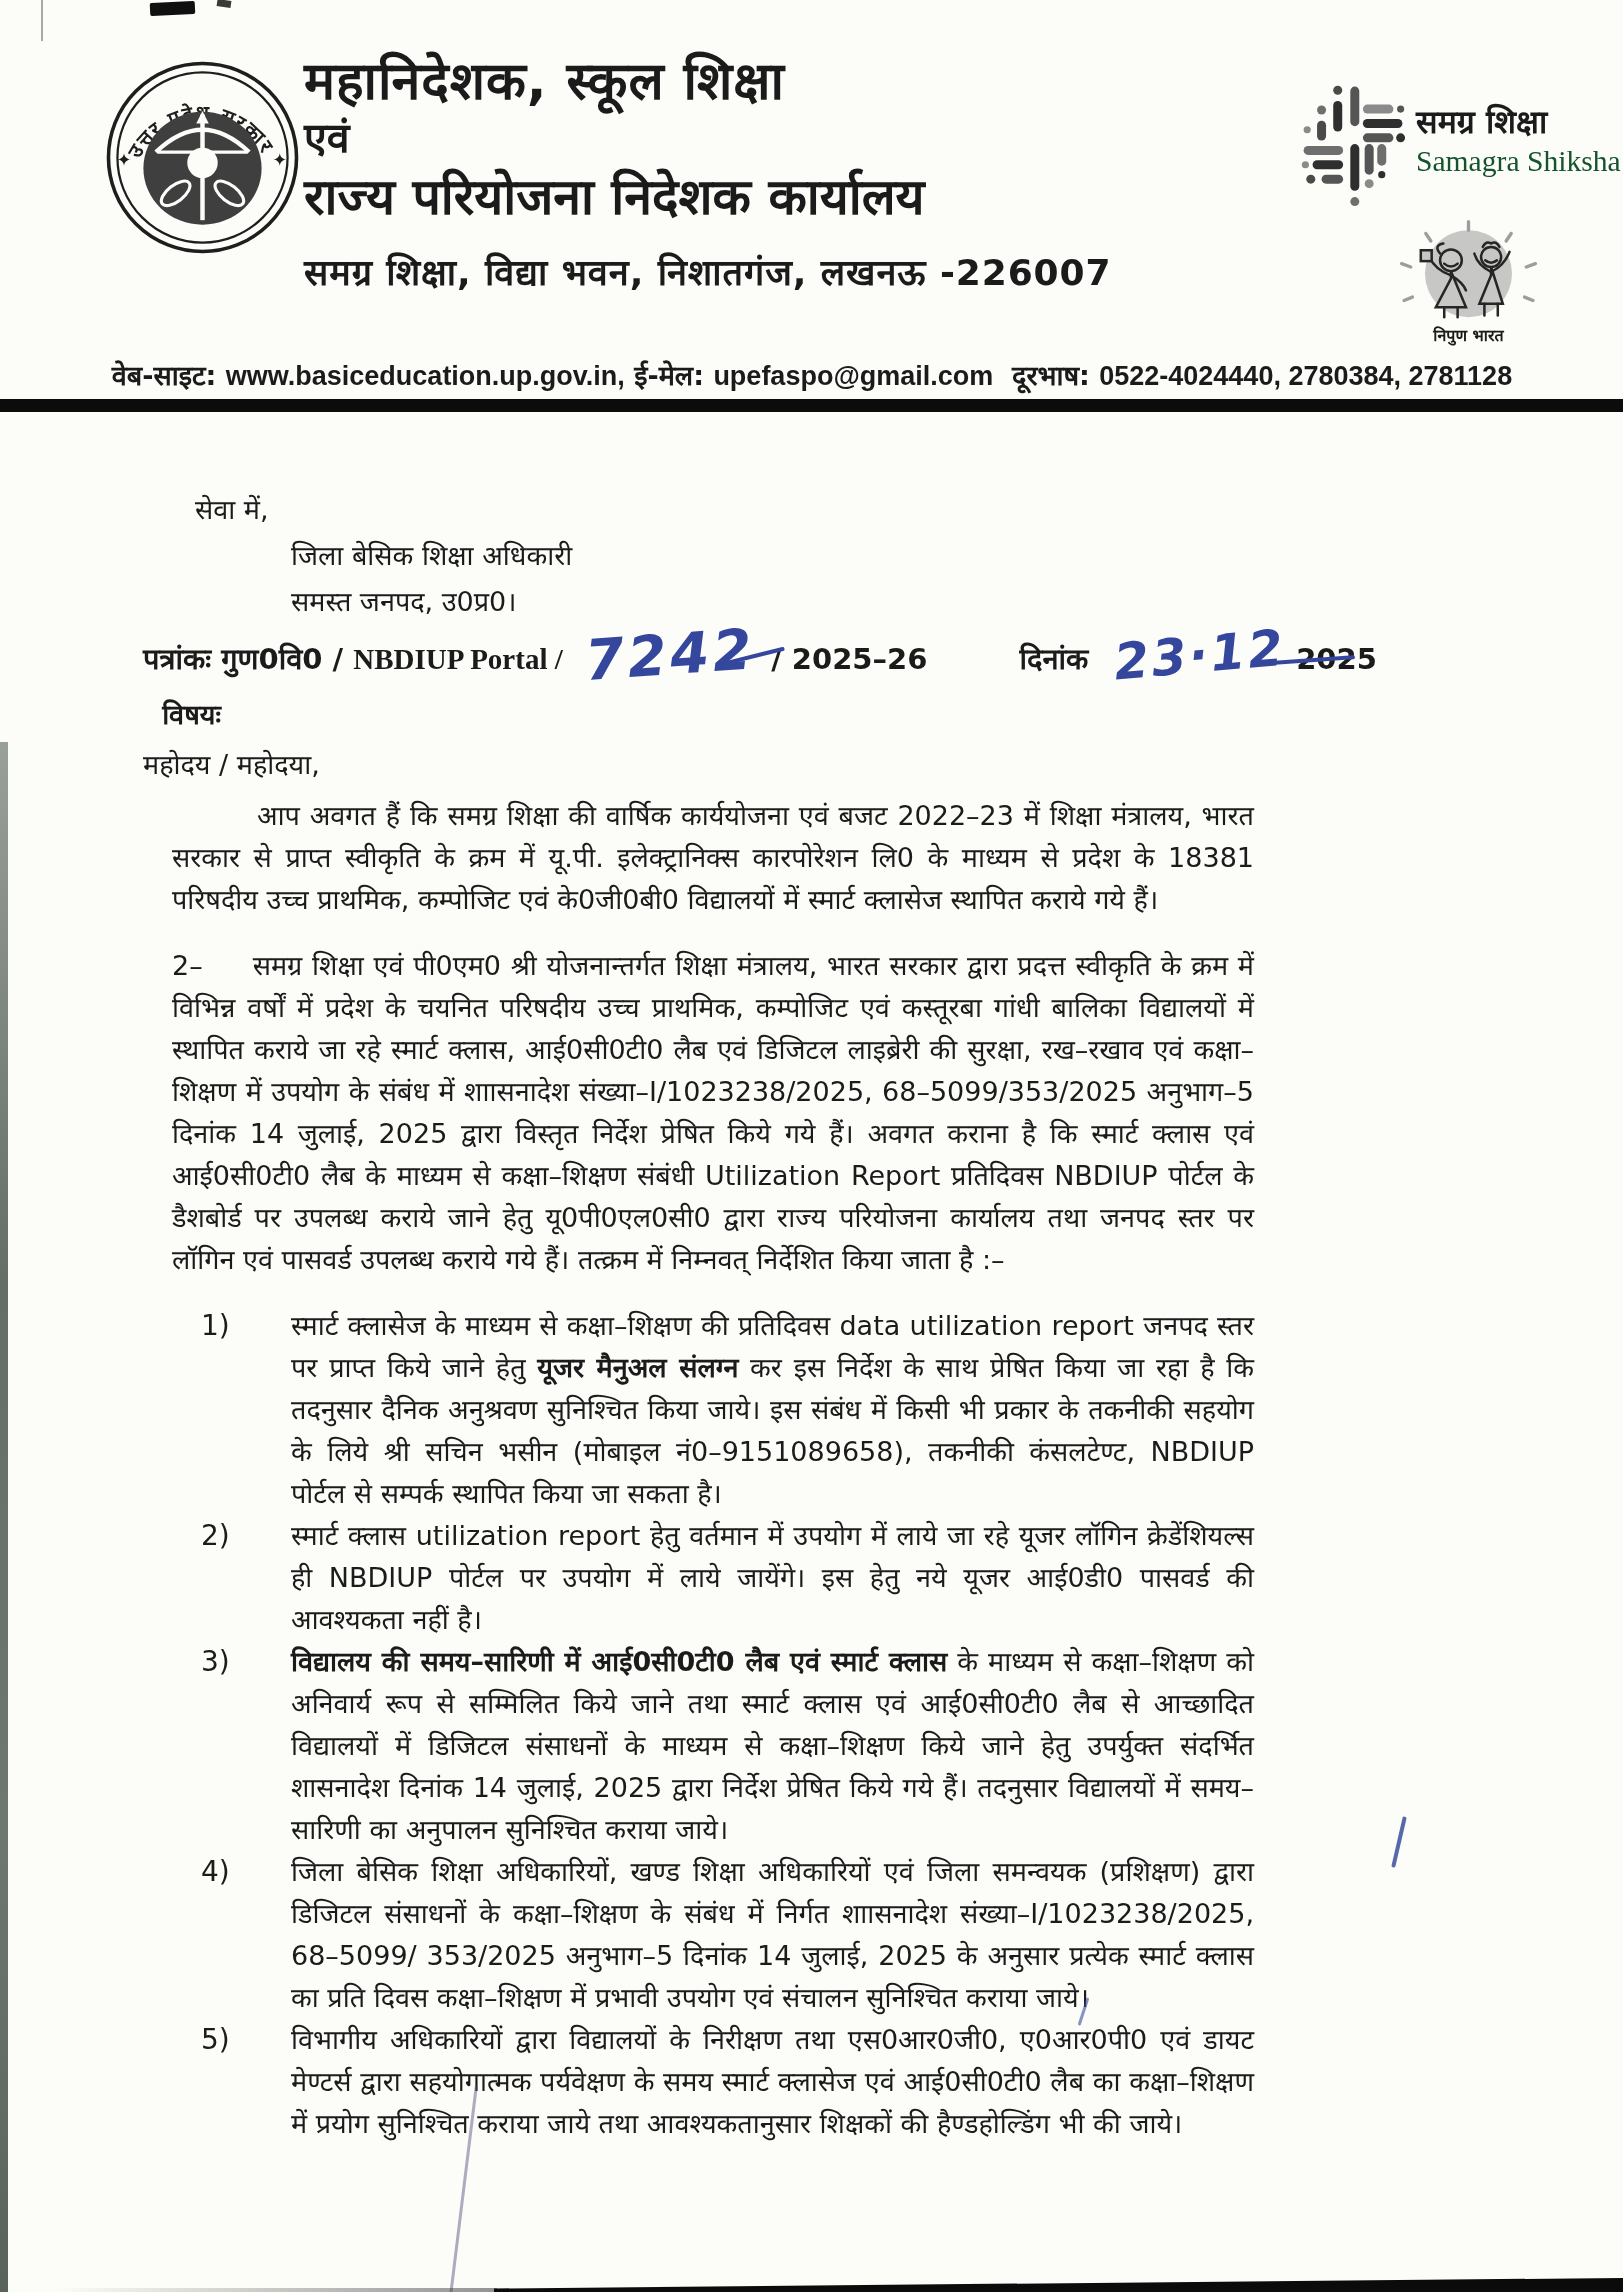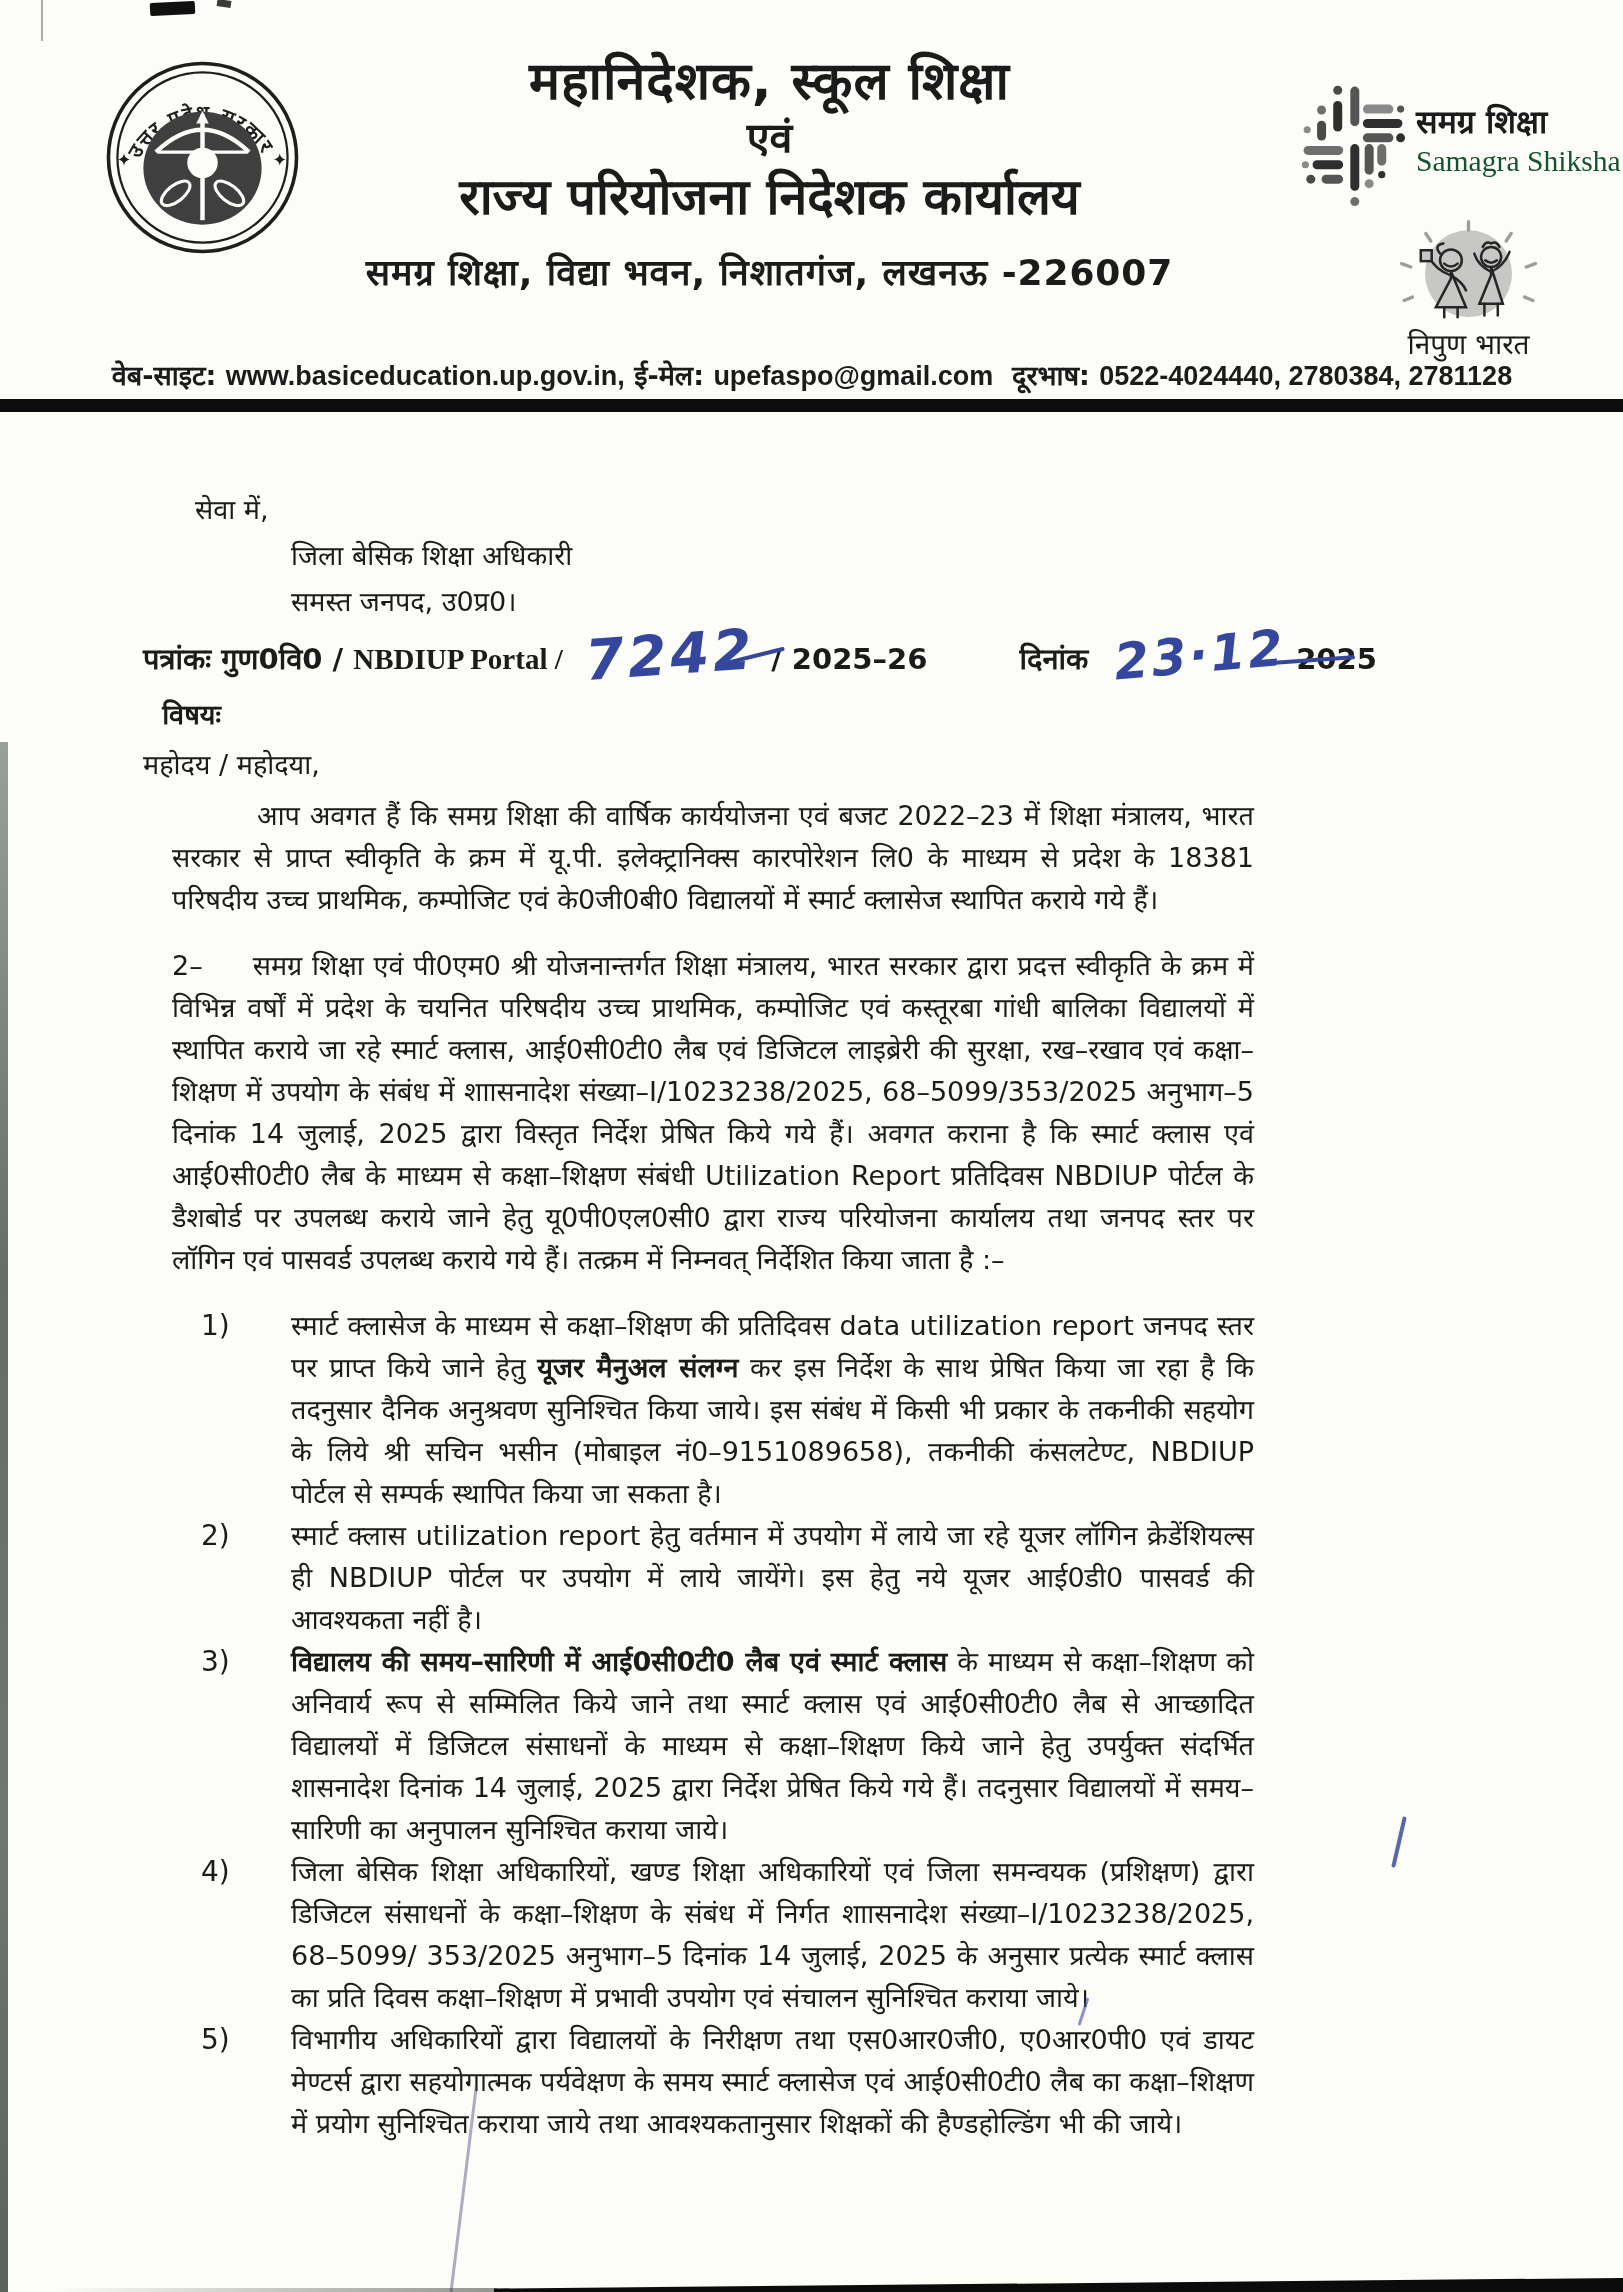--- a/index.html
+++ b/index.html
@@ -5,32 +5,32 @@
   html,body{margin:0;padding:0;background:#9b9b97;}
   .page{
     position:relative; width:1624px; height:2293px; margin:0 auto;
     background:#fcfcf8; overflow:hidden;
     font-family:"DejaVu Sans",sans-serif; color:#1b1b1b;
     -webkit-font-smoothing:antialiased;
   }
   
   .letterhead{position:absolute;left:0;top:0;width:1624px;height:414px;}
   .emblem{position:absolute;left:104px;top:59px;width:197px;height:197px;}
-  .head-center{position:absolute;left:304px;top:52px;width:931px;text-align:center;}
+  .head-center{position:absolute;left:304px;top:52px;width:931px;text-align:left;}
   .ht1{font-size:52px;line-height:59px;font-weight:bold;letter-spacing:0.9px;}
   .ht2{font-size:41px;line-height:45px;font-weight:bold;margin-top:5.4px;}
   .ht3{font-size:50px;line-height:56px;font-weight:bold;margin-top:7.2px;}
   .haddr{font-size:36px;line-height:41px;font-weight:bold;margin-top:27px;letter-spacing:0.9px;}
   .samagra{position:absolute;left:1300px;top:79px;width:322px;}
   .samagra-icon{position:absolute;left:0;top:3.6px;width:106px;height:133px;}
   .samagra-hi{position:absolute;left:116px;top:19.7px;font-size:32px;font-weight:bold;white-space:nowrap;}
   .samagra-en{position:absolute;left:116px;top:66px;font-size:29.6px;font-family:"Liberation Serif",serif;color:#14532d;white-space:nowrap;}
   .nipun{position:absolute;left:1379px;top:219px;width:179px;text-align:center;}
   .nipun-icon{width:159px;height:106px;}
-  .nipun-caption{font-size:28px;font-weight:normal;margin-top:-3.6px;}
+  .nipun-caption{font-size:16px;font-weight:bold;margin-top:-3.6px;}
   .contact-line{
     position:absolute;left:0;top:356px;width:1624px;text-align:center;
     font-size:27px;font-weight:bold;white-space:nowrap;
   }
   .contact-line .lat{font-family:"Liberation Sans",sans-serif;}
   .head-rule{position:absolute;left:0;top:399px;width:1624px;height:12.5px;background:#0c0c0c;}
   
   .letter{
     position:absolute;left:0;top:414px;width:1364px;
     padding:0 110px 0 143px;box-sizing:border-box;

